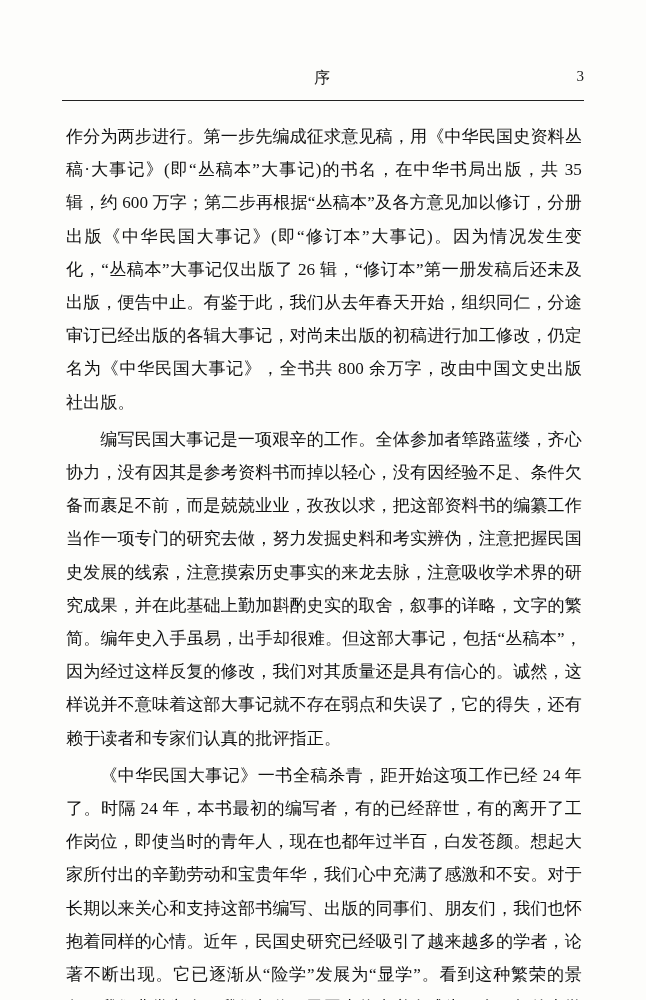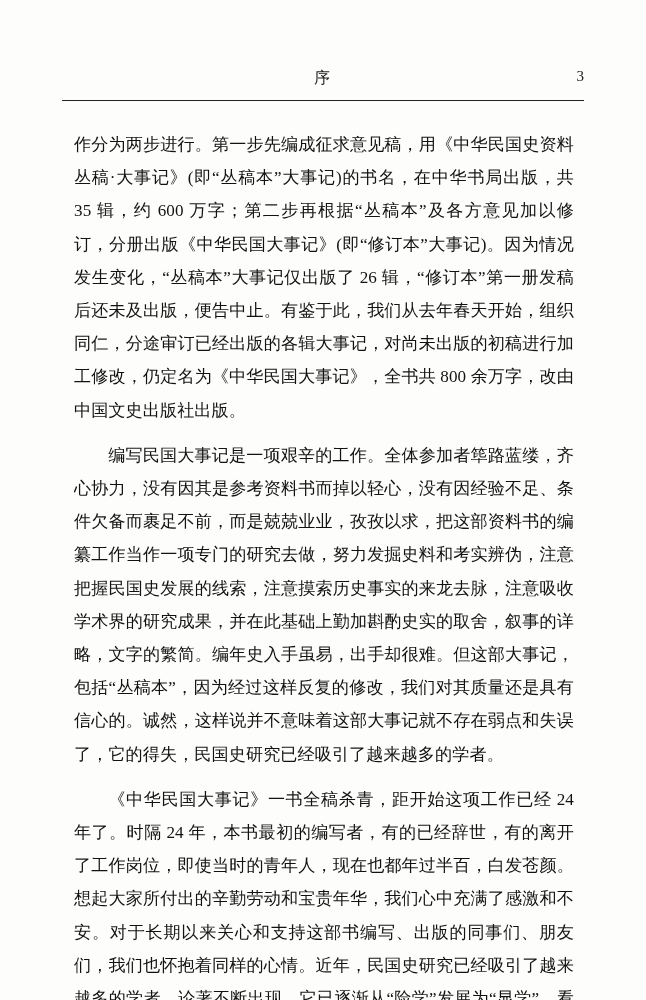--- a/index.html
+++ b/index.html
@@ -61,38 +61,38 @@
     top: 116px;
     width: 524px;
     font-size: 17.1px;
     line-height: 33.2px;
     text-align: justify;
     text-justify: inter-character;
     color: #121212;
     letter-spacing: 0.1px;
   }
   .body-text p {
-    margin: 12px;
+    margin: 4px;
     text-indent: 2em;
   }
   .body-text p.first {
     text-indent: 0;
   }
 </style>
 </head>
 <body>
 
 <div class="page">
 
   <div class="header">
     <div class="header-title">序</div>
     <div class="header-pageno">3</div>
   </div>
 
   <div class="rule"></div>
 
   <div class="body-text">
     <p class="first">作分为两步进行。第一步先编成征求意见稿，用《中华民国史资料丛稿·大事记》(即“丛稿本”大事记)的书名，在中华书局出版，共 35 辑，约 600 万字；第二步再根据“丛稿本”及各方意见加以修订，分册出版《中华民国大事记》(即“修订本”大事记)。因为情况发生变化，“丛稿本”大事记仅出版了 26 辑，“修订本”第一册发稿后还未及出版，便告中止。有鉴于此，我们从去年春天开始，组织同仁，分途审订已经出版的各辑大事记，对尚未出版的初稿进行加工修改，仍定名为《中华民国大事记》，全书共 800 余万字，改由中国文史出版社出版。</p>
-    <p>编写民国大事记是一项艰辛的工作。全体参加者筚路蓝缕，齐心协力，没有因其是参考资料书而掉以轻心，没有因经验不足、条件欠备而裹足不前，而是兢兢业业，孜孜以求，把这部资料书的编纂工作当作一项专门的研究去做，努力发掘史料和考实辨伪，注意把握民国史发展的线索，注意摸索历史事实的来龙去脉，注意吸收学术界的研究成果，并在此基础上勤加斟酌史实的取舍，叙事的详略，文字的繁简。编年史入手虽易，出手却很难。但这部大事记，包括“丛稿本”，因为经过这样反复的修改，我们对其质量还是具有信心的。诚然，这样说并不意味着这部大事记就不存在弱点和失误了，它的得失，民国史研究已经吸引了越来越多的学者。</p>
+    <p>编写民国大事记是一项艰辛的工作。全体参加者筚路蓝缕，齐心协力，没有因其是参考资料书而掉以轻心，没有因经验不足、条件欠备而裹足不前，而是兢兢业业，孜孜以求，把这部资料书的编纂工作当作一项专门的研究去做，努力发掘史料和考实辨伪，注意把握民国史发展的线索，注意摸索历史事实的来龙去脉，注意吸收学术界的研究成果，并在此基础上勤加斟酌史实的取舍，叙事的详略，文字的繁简。编年史入手虽易，出手却很难。但这部大事记，包括“丛稿本”，因为经过这样反复的修改，我们对其质量还是具有信心的。诚然，这样说并不意味着这部大事记就不存在弱点和失误了，它的得失，还有赖于读者和专家们认真的批评指正。</p>
     <p>《中华民国大事记》一书全稿杀青，距开始这项工作已经 24 年了。时隔 24 年，本书最初的编写者，有的已经辞世，有的离开了工作岗位，即使当时的青年人，现在也都年过半百，白发苍颜。想起大家所付出的辛勤劳动和宝贵年华，我们心中充满了感激和不安。对于长期以来关心和支持这部书编写、出版的同事们、朋友们，我们也怀抱着同样的心情。近年，民国史研究已经吸引了越来越多的学者，论著不断出现。它已逐渐从“险学”发展为“显学”。看到这种繁荣的景象，我们非常兴奋。我们相信：民国史将来必会成为一个不朽的史学分科，许多研究者将在此成就他们的事业。但我们仍将一本初衷，继续埋头去为未来华美的大厦做好基础工作。尔后，如果有人觉得我们今天的工作曾经激发过</p>
   </div>
 
 </div>
 
 </body></html>

